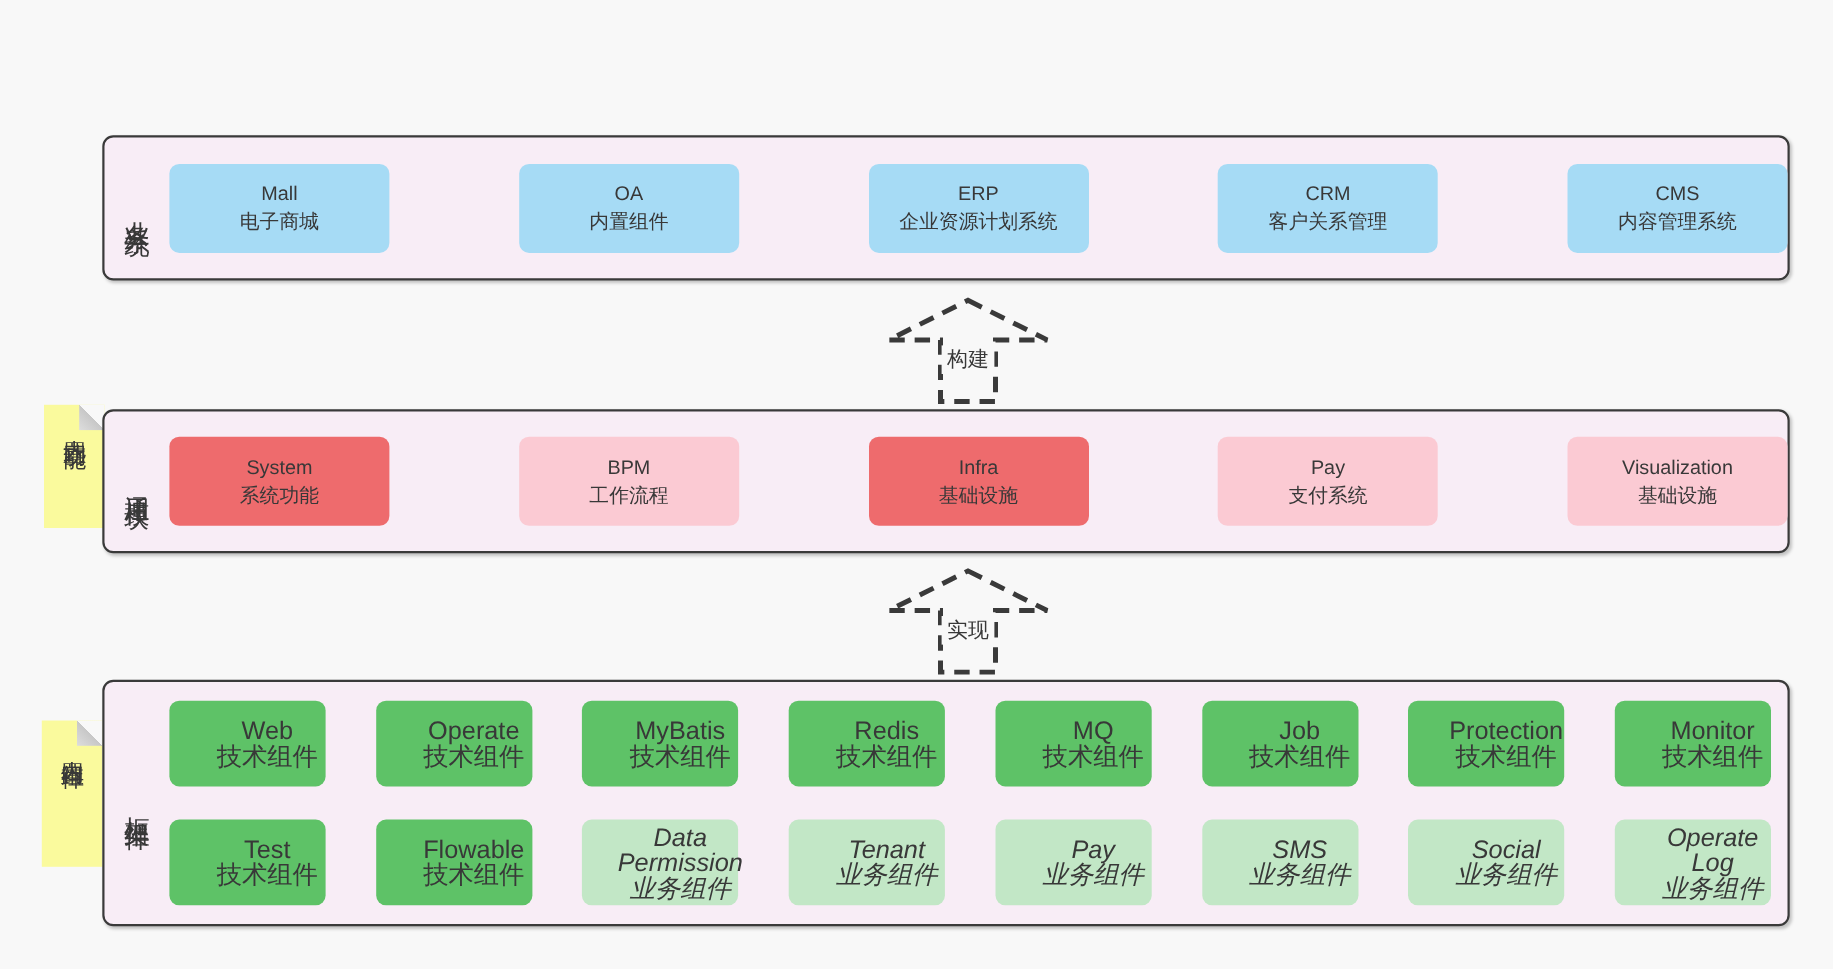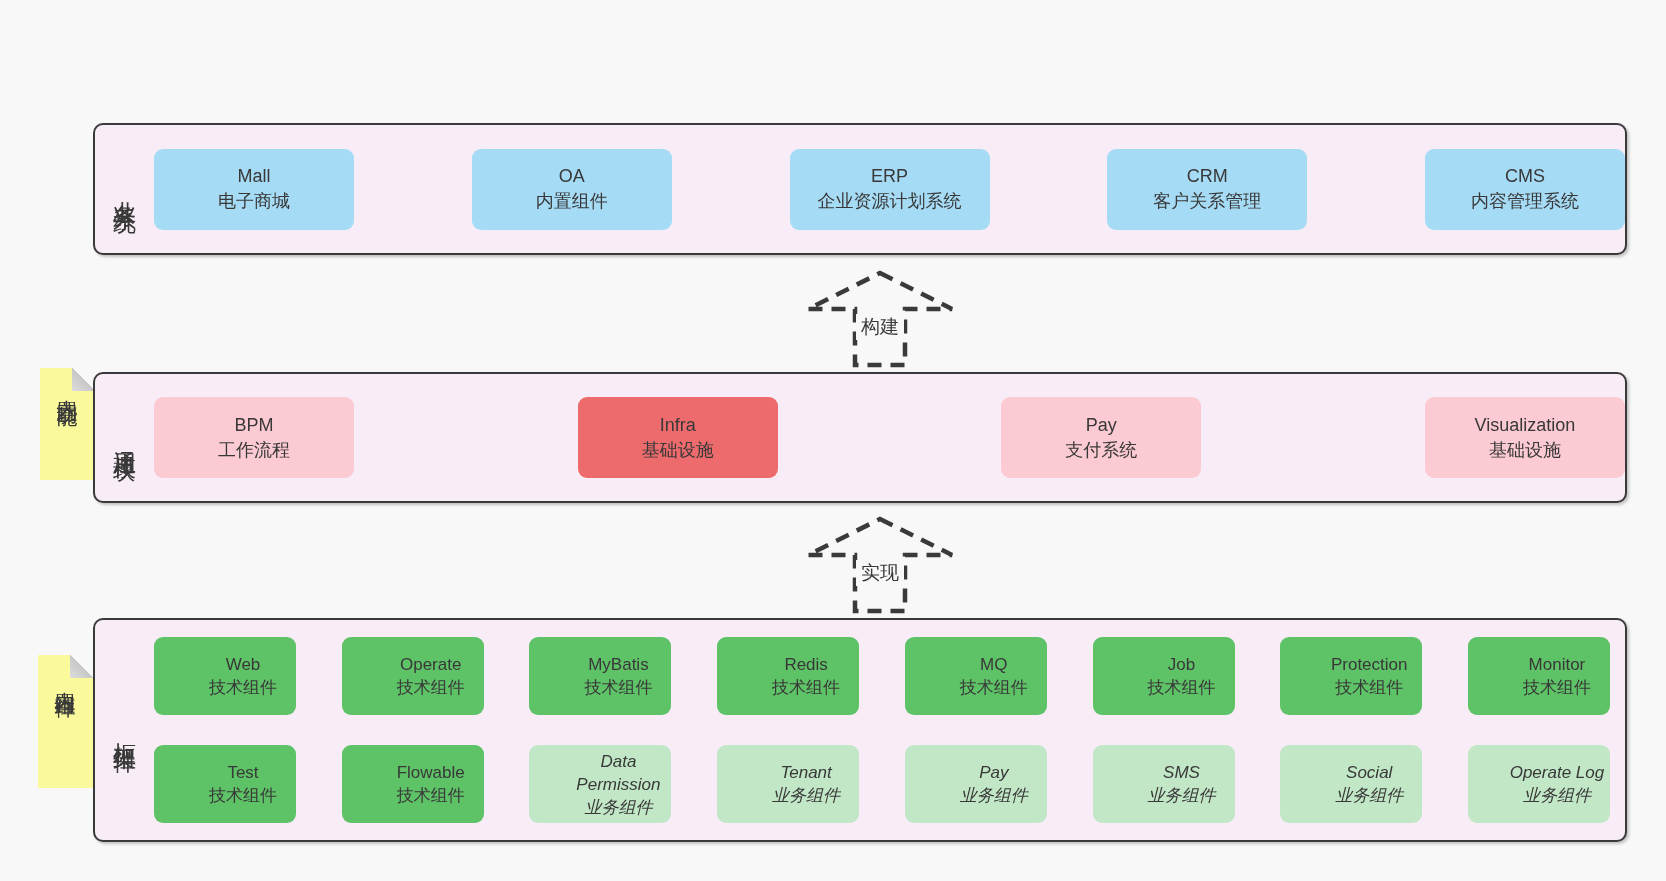--- a/index.html
+++ b/index.html
@@ -27,21 +27,21 @@
   .boxes-row { flex:1; display:flex; justify-content:space-between; align-items:center;
                }
   .rows-col { flex:1; display:flex; flex-direction:column; justify-content:center;
               gap:30px; padding-right:15px; }
   .rows-col .boxes-row { flex:0 0 auto; padding-right:0; }
 
   
   .box { border-radius:9px; display:flex; flex-direction:column; align-items:center;
          justify-content:center; text-align:center; font-size:18px; line-height:25px; }
   .layer-business .box, .layer-modules .box { width:200px; height:81px; }
-  .layer-components .box { width:142px; height:78px; font-size:17px; line-height:23px;padding-left:36px; }
+  .layer-components .box { width:142px; height:78px; font-size:23px; line-height:23px;padding-left:36px; }
   .box.blue{background:var(--blue);} .box.red{background:var(--red);}
   .box.pink{background:var(--pink);} .box.green{background:var(--green);}
   .box.green-light{background:var(--green_light);font-style:italic;}
 
   
   .arrow { position:absolute; width:150px; height:98px; left:805px; z-index:1; }
   .arrow-build { top:270px;text-align:center; } .arrow-implement { top:516px; }
   .arrow svg { width:100%; height:100%; display:block; }
   .arrow polygon { fill:none; stroke:var(--layer_border); stroke-width:4.5;
                    stroke-dasharray:14 9; }
@@ -104,20 +104,24 @@
       <polygon points="75,3 147,39 100,39 100,95 50,95 50,39 3,39"></polygon>
     </svg>
     <span class="arrow-label">构建</span>
   </div>
 
   <div class="layer layer-modules">
     <div class="layer-label">
       <span class="vtext">通用模块</span>
     </div>
     <div class="boxes-row">
+        <div class="box red">
+          <div>System</div>
+          <div>系统功能</div>
+        </div>
         <div class="box pink">
           <div>BPM</div>
           <div>工作流程</div>
         </div>
         <div class="box red">
           <div>Infra</div>
           <div>基础设施</div>
         </div>
         <div class="box pink">
           <div>Pay</div>

